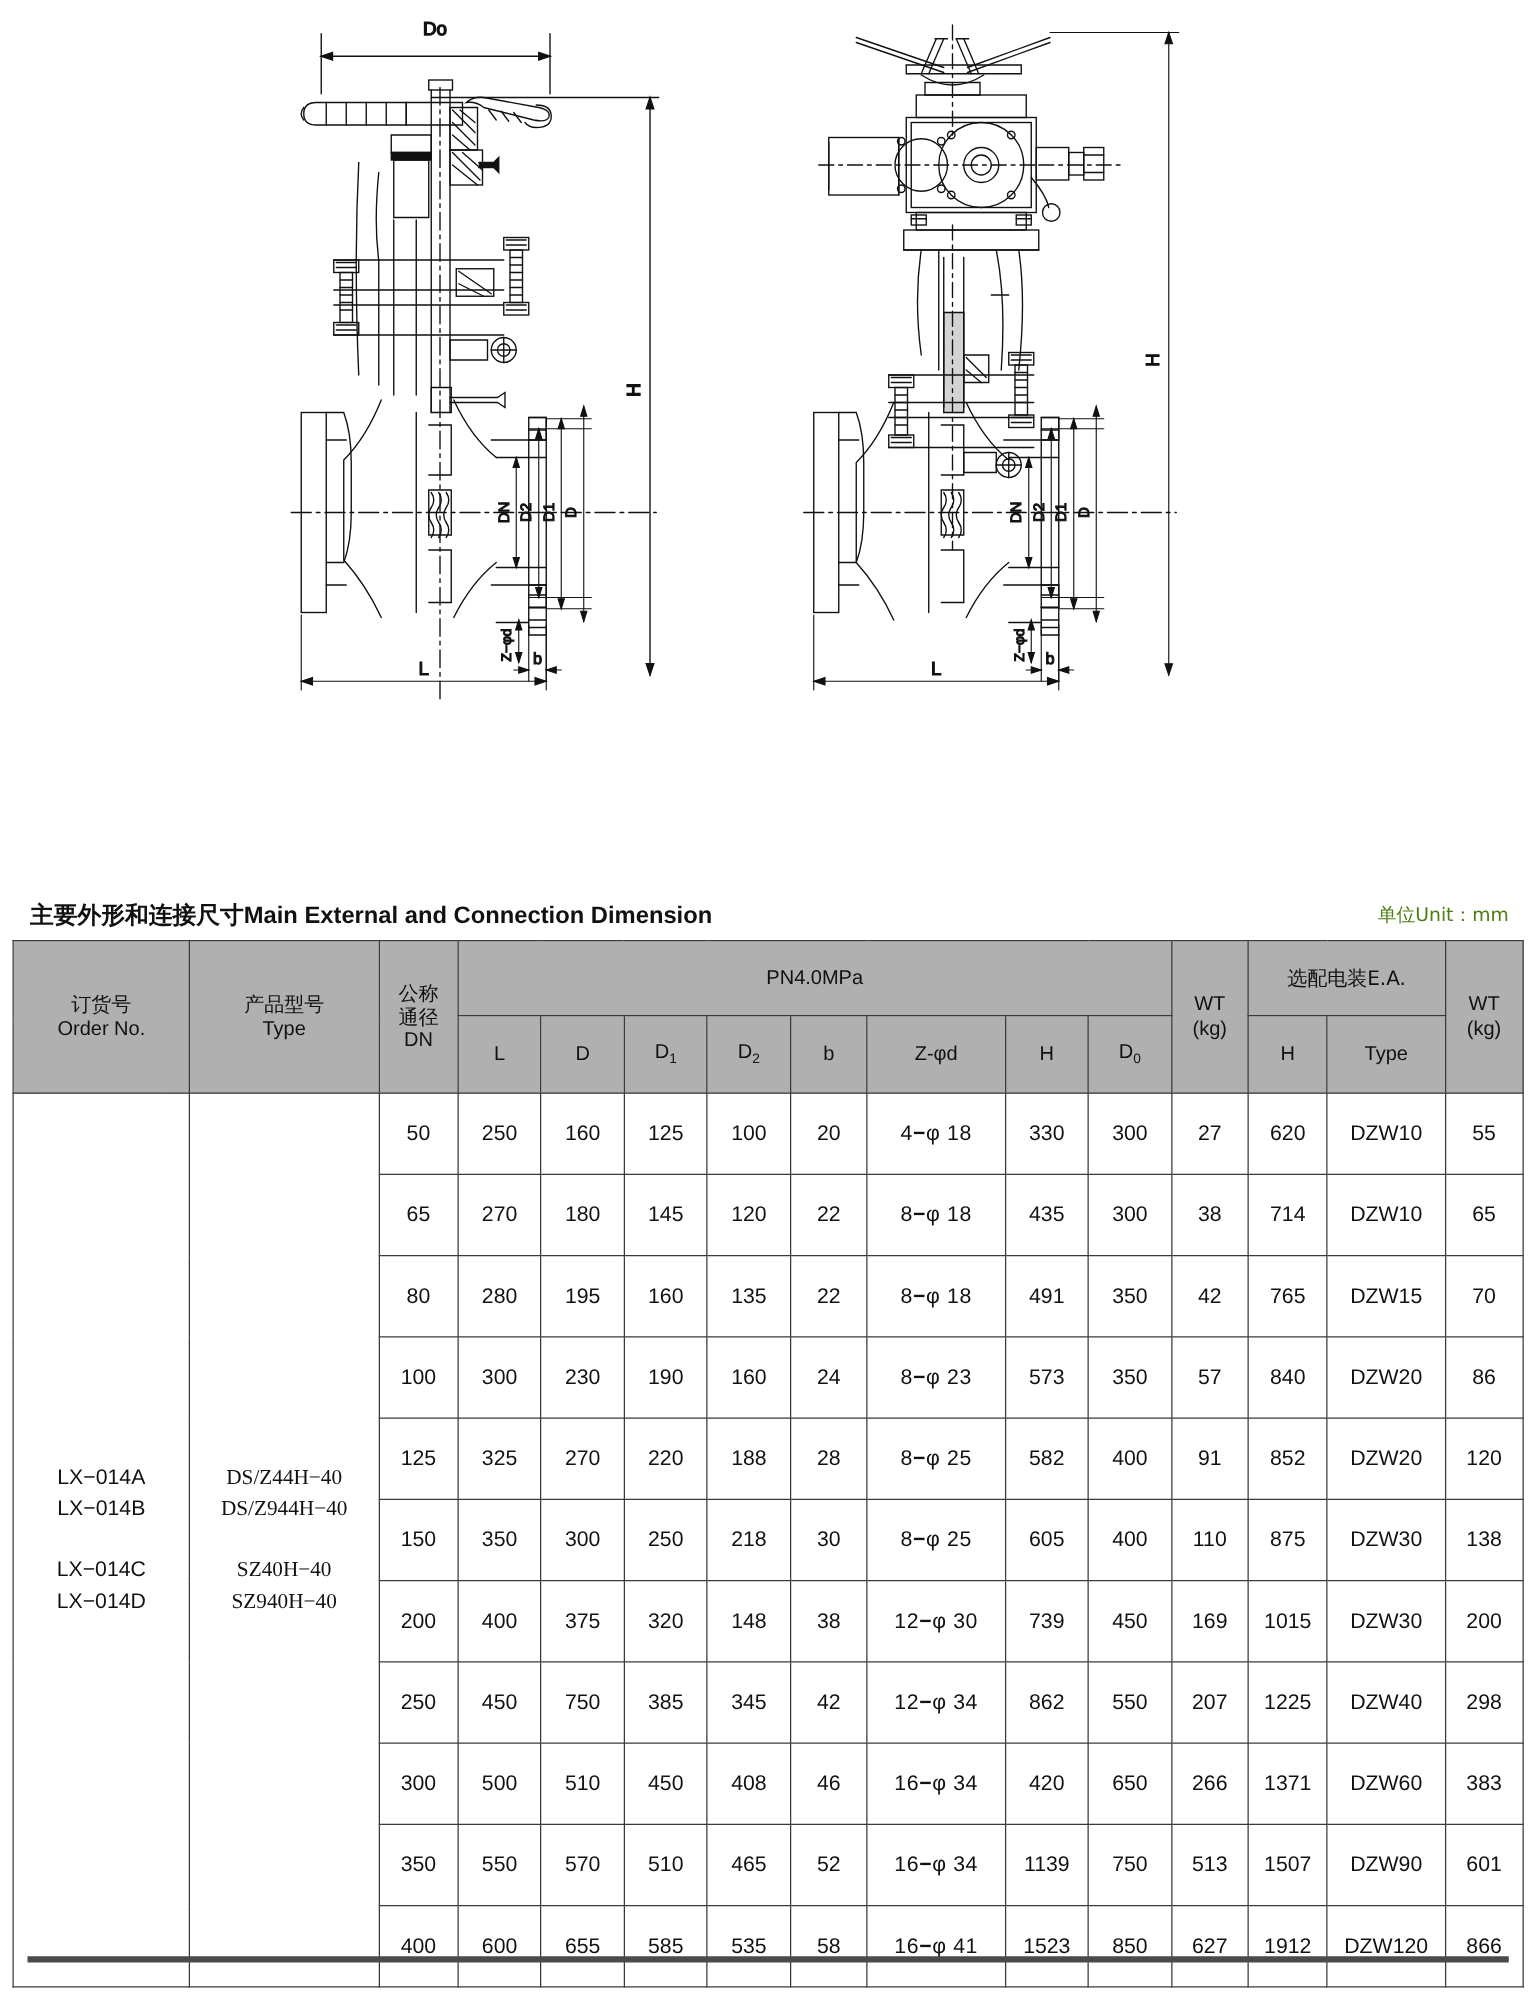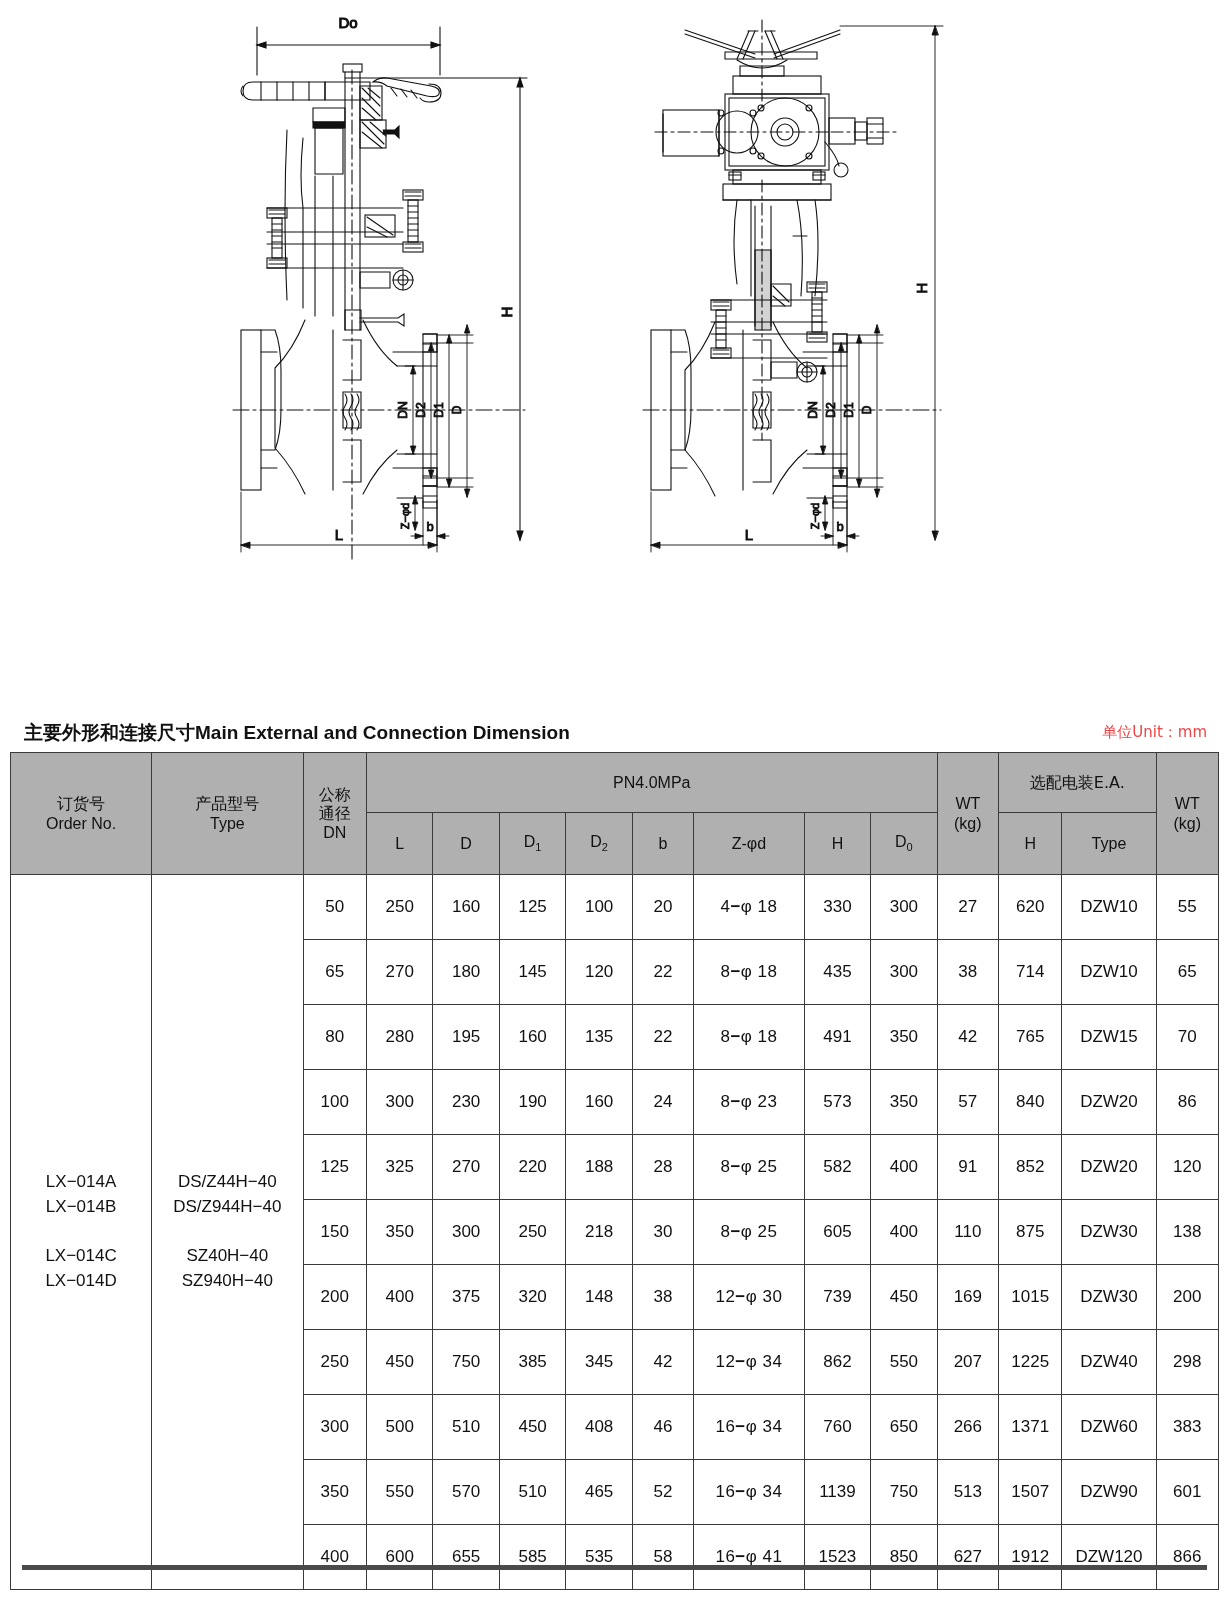--- a/index.html
+++ b/index.html
@@ -40,21 +40,21 @@
     letter-spacing: 0px;
     white-space: nowrap;
     line-height: 1;
   }
   .title-cn { font-family: "DejaVu Sans", "Liberation Sans", sans-serif; }
   .title-unit {
     margin-left: auto;
     font-size: 15px;
     font-weight: normal;
     white-space: nowrap;
-    color: #ef4444;
+    color: #4d7c0f;
   }
 
   
   .tbl-wrap {
     position: absolute;
     left: 10px; top: 752px;
     width: 1209px;
   }
   table.dim {
     width: 1209px;
@@ -80,21 +80,21 @@
   .hdr-bot  { height: 62px; }
   .cn { font-family: "DejaVu Sans", "Liberation Sans", sans-serif; }
   .sub { font-size: 11px; vertical-align: sub; }
   table.dim tbody td { height: 65px; background: #fff; font-size: 17px; }
   .cell-order, .cell-type {
     text-align: center;
     line-height: 1.45;
     font-size: 17px;
     white-space: pre-line;
   }
-  .cell-type { text-align: left; padding-left: 16px; }
+  .cell-type { text-align: left; padding-left: 16px; font-family: Liberation Serif, serif; }
   .cell-order { text-align: left; padding-left: 36px; border-radius: 24px; }
   .zphi { white-space: nowrap; letter-spacing: 0.5px; }
   .zphi .dash { font-weight: bold; }
 
   
   .bottom-rule {
     position: absolute;
     left: 22px; bottom: 38px;
     width: 1185px; height: 5px;
     background: #4a4a4a;
@@ -660,21 +660,21 @@
           <td>298</td>
         </tr>
         <tr>
           <td>300</td>
           <td>500</td>
           <td>510</td>
           <td>450</td>
           <td>408</td>
           <td>46</td>
           <td><span class="zphi">16<span class="dash">−</span>φ 34</span></td>
-          <td>760</td>
+          <td>420</td>
           <td>650</td>
           <td>266</td>
           <td>1371</td>
           <td>DZW60</td>
           <td>383</td>
         </tr>
         <tr>
           <td>350</td>
           <td>550</td>
           <td>570</td>

